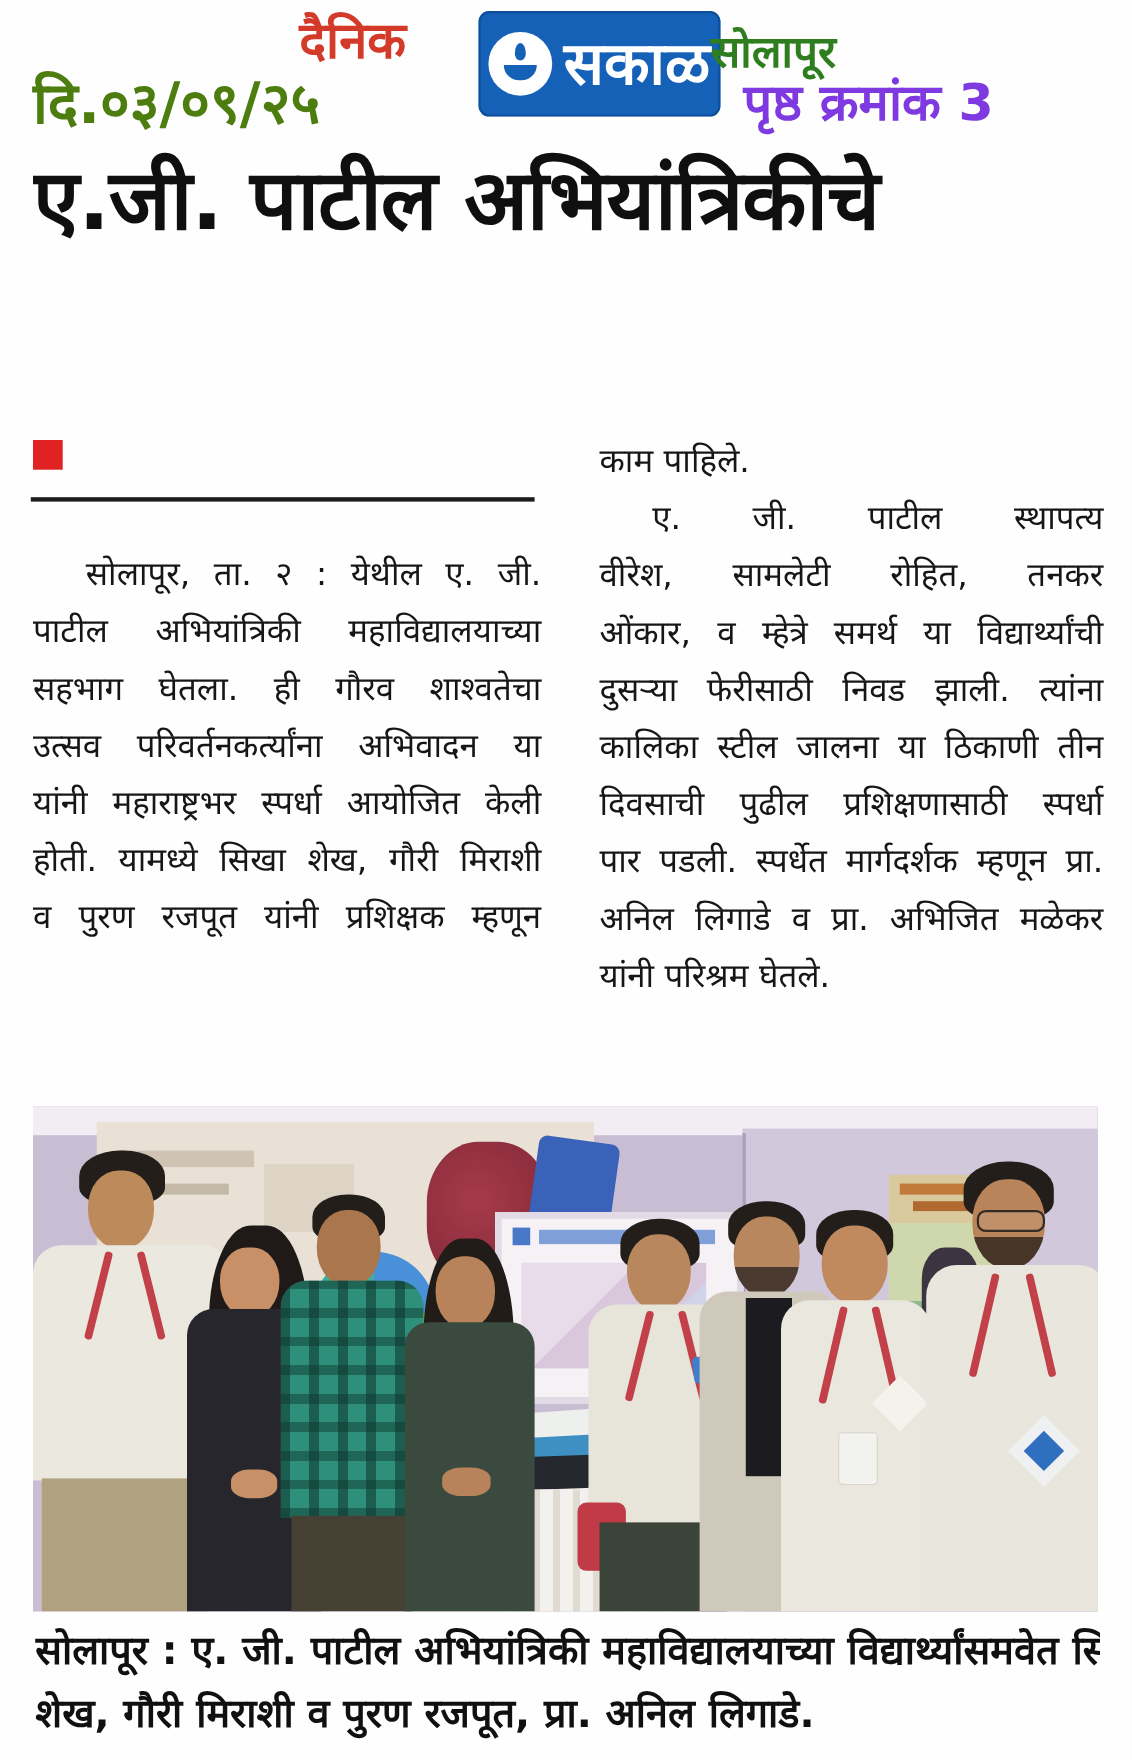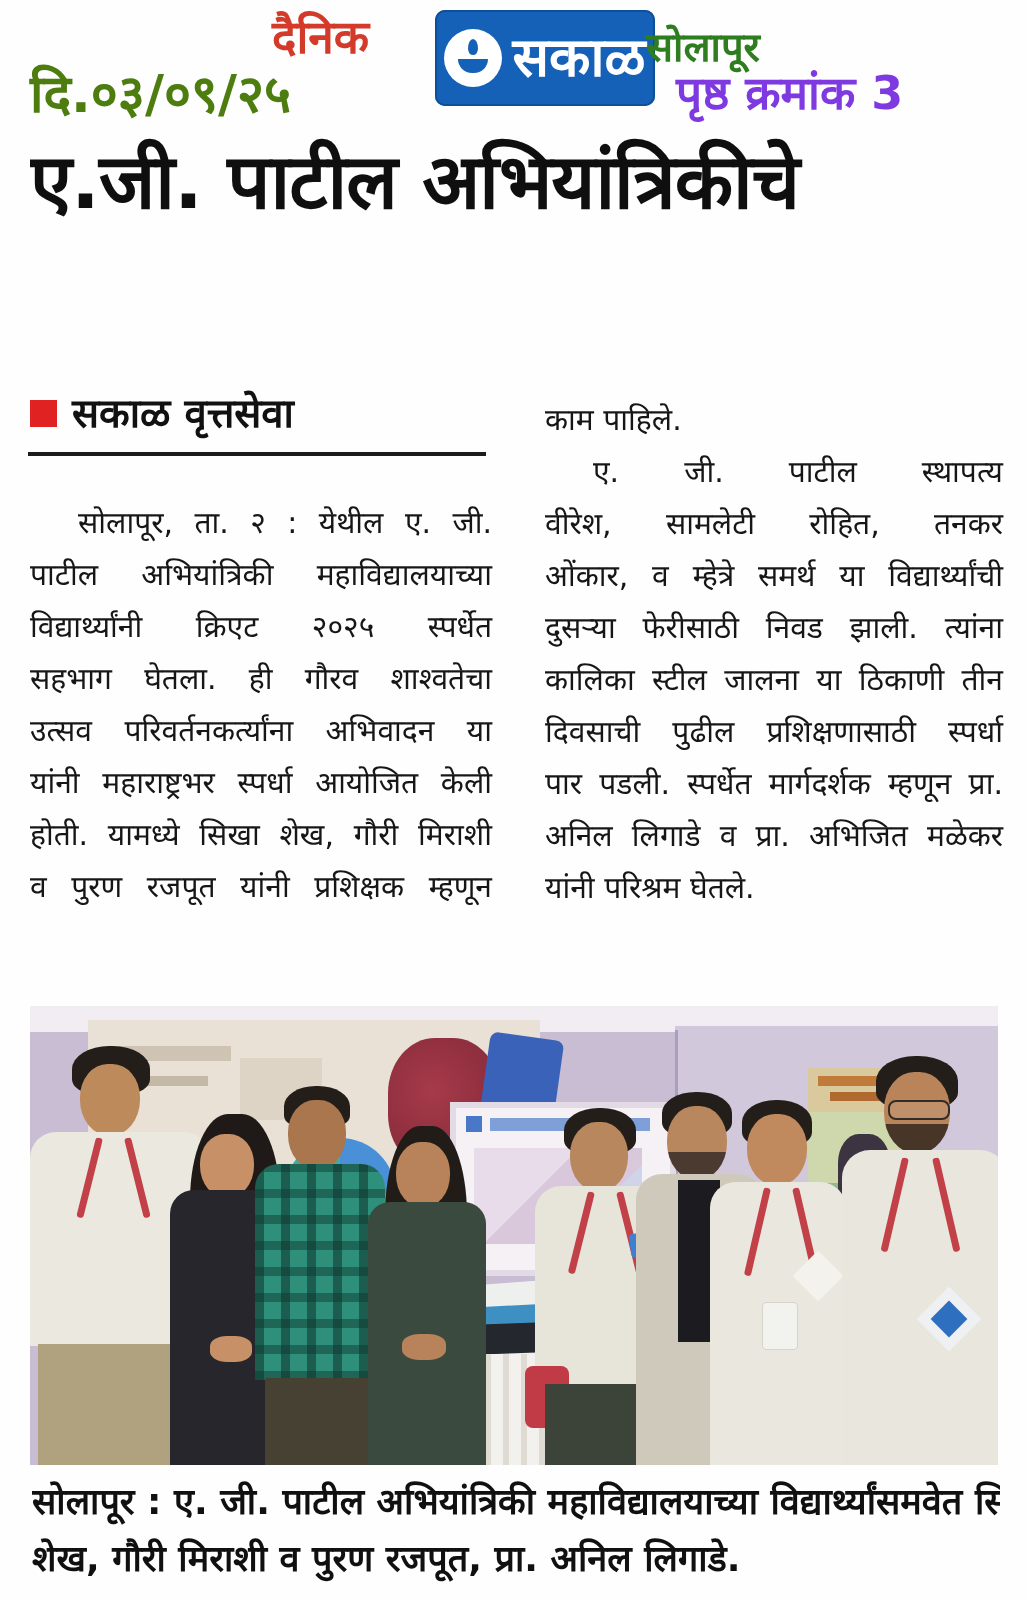--- a/index.html
+++ b/index.html
@@ -60,27 +60,25 @@
   </div>
   <div class="abs city">सोलापूर</div>
   <div class="abs date">दि.०३/०९/२५</div>
   <div class="abs pageno">पृष्ठ क्रमांक 3</div>
 
   <div class="abs headline">
     <div>ए.जी. पाटील अभियांत्रिकीचे</div>
   </div>
 
   <div class="abs by-bullet"></div>
-  <div class="abs by-label">सकाळ वृत्तसेवा</div>
   <div class="abs by-rule"></div>
 
   <div class="abs col col-left">
     <div class="ln start">सोलापूर, ता. २ : येथील ए. जी.</div>
     <div class="ln">पाटील अभियांत्रिकी महाविद्यालयाच्या</div>
-    <div class="ln">विद्यार्थ्यांनी क्रिएट २०२५ स्पर्धेत</div>
     <div class="ln">सहभाग घेतला. ही गौरव शाश्वतेचा</div>
     <div class="ln">उत्सव परिवर्तनकर्त्यांना अभिवादन या</div>
     <div class="ln">यांनी महाराष्ट्रभर स्पर्धा आयोजित केली</div>
     <div class="ln">होती. यामध्ये सिखा शेख, गौरी मिराशी</div>
     <div class="ln">व पुरण रजपूत यांनी प्रशिक्षक म्हणून</div>
   </div>
 
   <div class="abs col col-right">
     <div class="ln end">काम पाहिले.</div>
     <div class="ln start">ए. जी. पाटील स्थापत्य</div>

